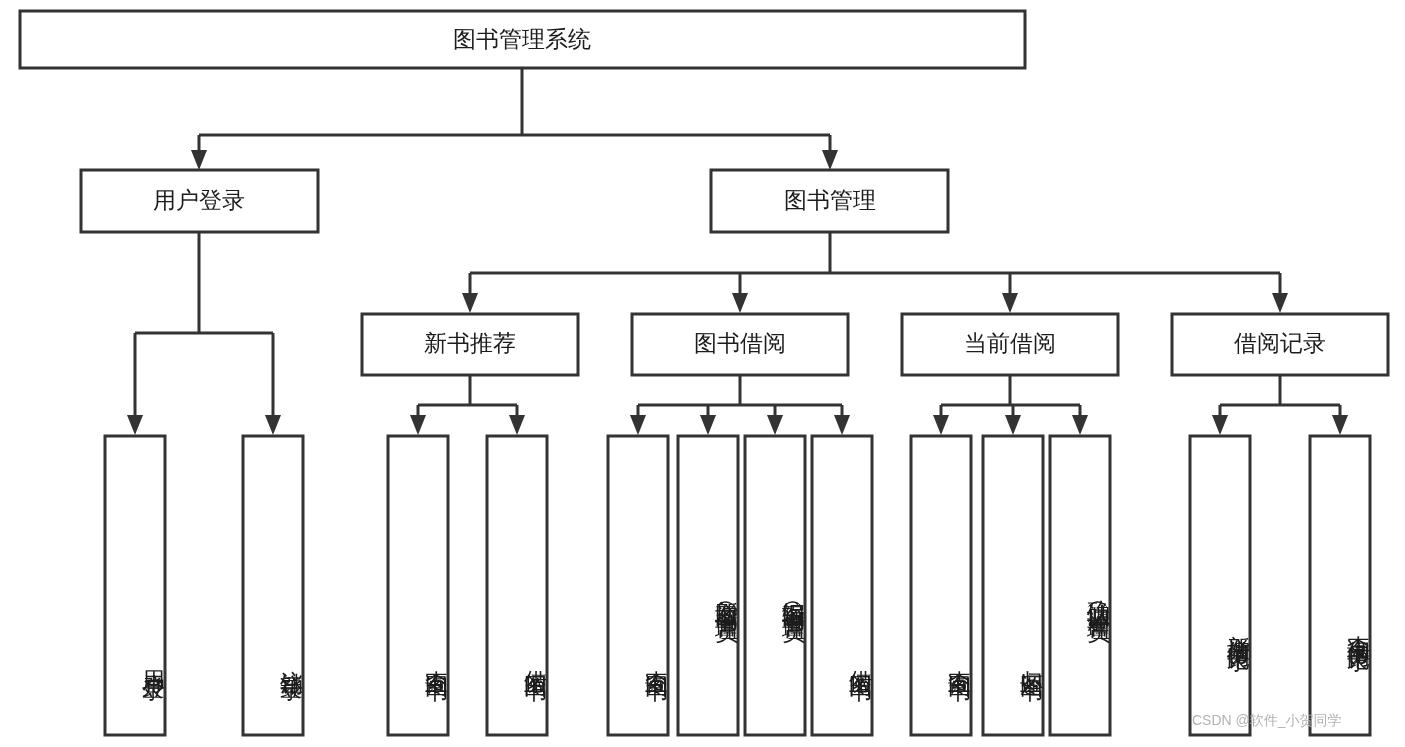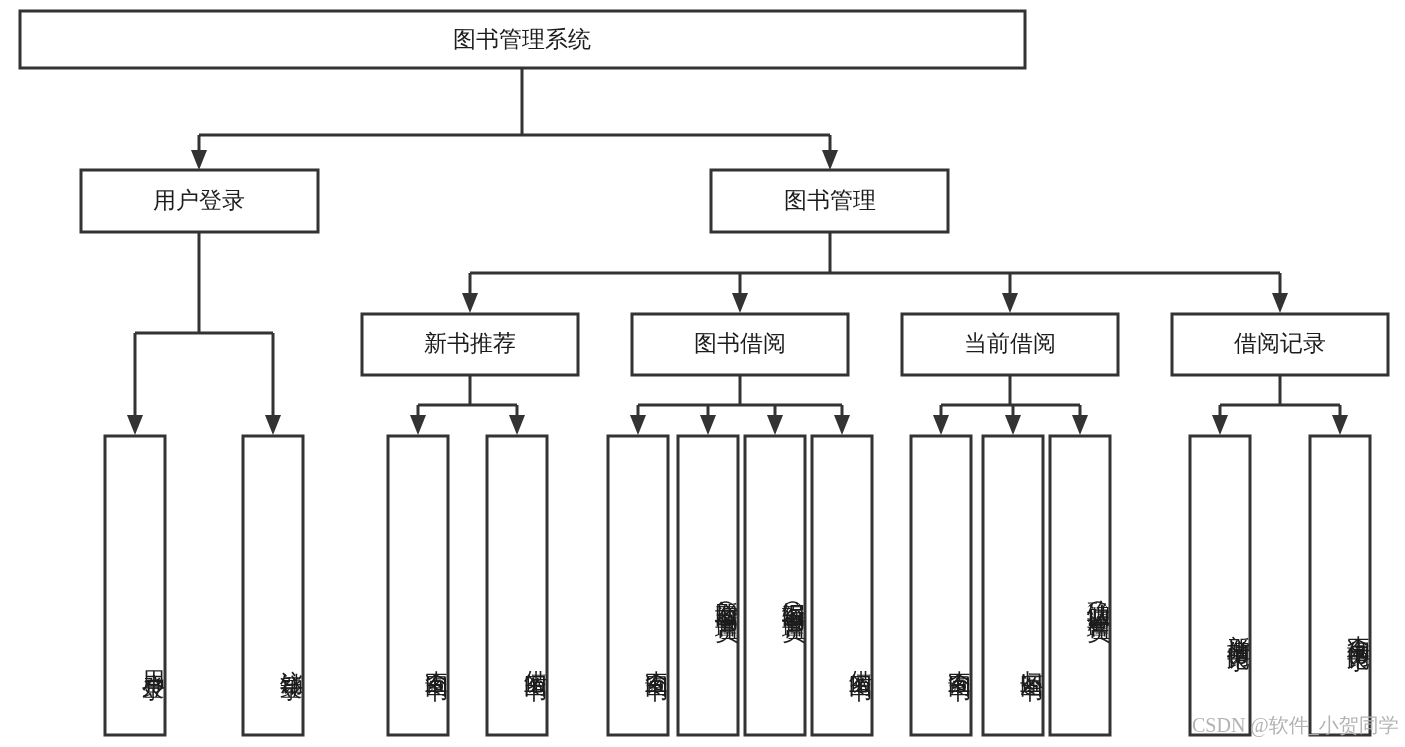--- a/index.html
+++ b/index.html
@@ -57,22 +57,22 @@
     letter-spacing: 3px;
     line-height: 1;
     display: flex;
     align-items: flex-start;
     justify-content: center;
     white-space: nowrap;
     pointer-events: none;
   }
   .watermark {
     position: absolute;
-    font-family: Liberation Serif, serif;
-    font-size: 20px;
+    font-family: Liberation Sans, sans-serif;
+    font-size: 14px;
     color: #b3b3b3;
     white-space: nowrap;
   }
 </style>
 </head>
 <body>
 
 <div id="diagram-root">
 
   <svg class="canvas" viewBox="0 0 1405 747">

